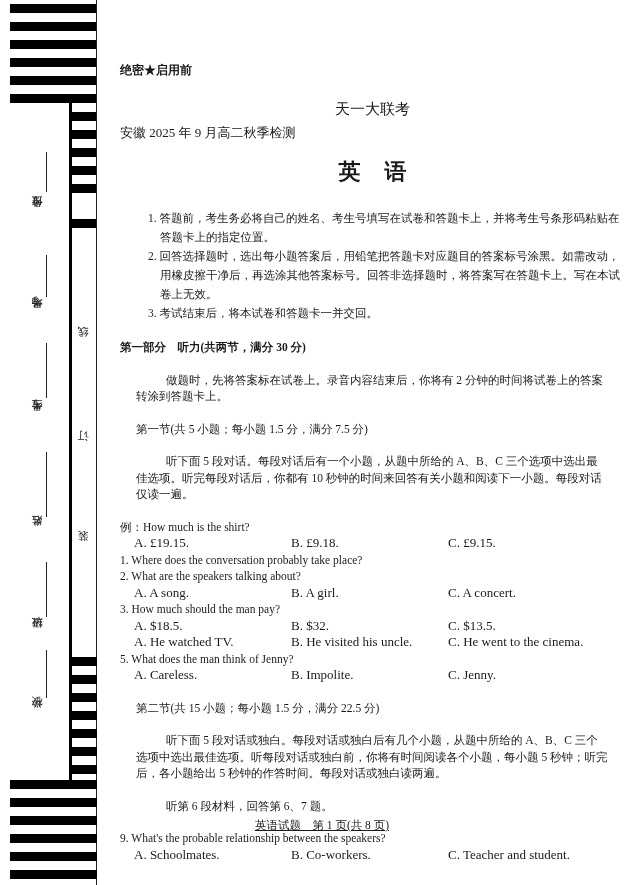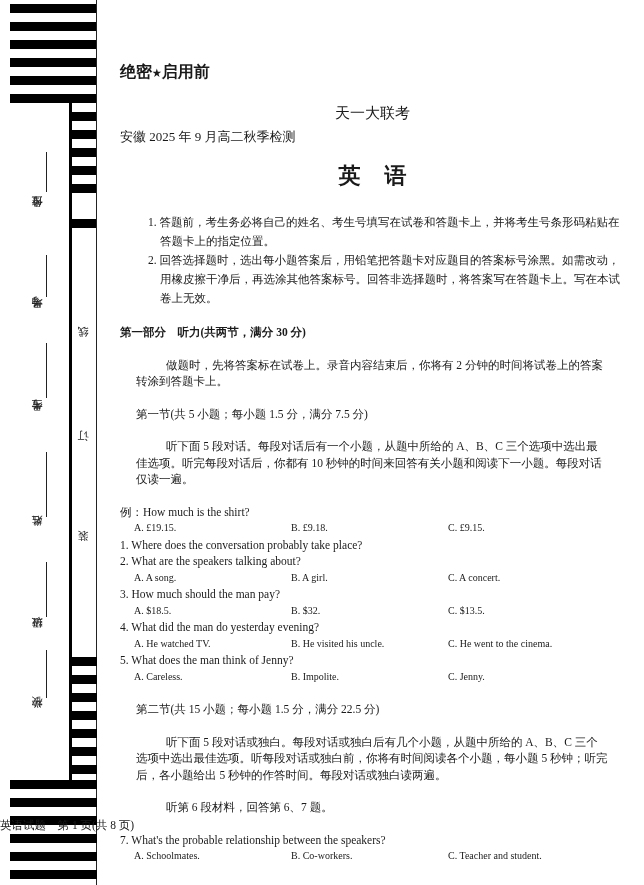--- a/index.html
+++ b/index.html
@@ -21,36 +21,36 @@
     color: #222; text-align: center;
   }
   .info-line { position: absolute; left: 46px; width: 1px; background: #222; }
   .bind-char {
     position: absolute; left: 78px; width: 14px;
     font-family: "DejaVu Sans", sans-serif; font-size: 11px; line-height: 12px;
     writing-mode: vertical-rl; transform: rotate(180deg); color: #222;
   }
   
   .content { position: absolute; left: 120px; top: 62px; width: 505px; }
-  .secret { font-family: Liberation Mono, monospace; font-size: 16px; font-weight: bold; margin: 0 0 20px 0; }
+  .secret { font-family: Liberation Serif, serif; font-size: 12px; font-weight: bold; margin: 0 0 20px 0; }
   .title1 { text-align: center; font-size: 15px; line-height: 20px; margin: 0; }
   .title2 { text-align: left; font-size: 13px; line-height: 20px; margin: 4px 0 0 0; }
   .subject { text-align: center; font-family: "DejaVu Sans", sans-serif; font-size: 22px; font-weight: bold; letter-spacing: 24px; margin: 14px 0 22px 24px; }
   .notice-head { font-family: "DejaVu Sans", sans-serif; font-weight: bold; font-size: 11.5px; margin: 0 0 4px 0; }
   .notice-item { font-size: 11.5px; line-height: 19px; padding-left: 40px; text-indent: -12px; margin: 0; }
   .notice-list { margin-bottom: 16px; }
   .p { font-size: 11.5px; line-height: 16.5px; margin: 16px; }
   .indent { text-indent: 2.6em; }
   .part-title { font-family: Liberation Serif, serif; font-weight: bold; font-size: 11.5px; line-height: 16.5px; margin: 0; }
-  .opts { display: flex; font-size: 10px; line-height: 16.5px; padding-left: 14px; }
+  .opts { display: flex; font-size: 13px; line-height: 16.5px; padding-left: 14px; }
   .opt { flex: 0 0 auto; }
   .opt.a { width: 157px; }
   .opt.b { width: 157px; }
   .q { font-size: 11.5px; line-height: 16.5px; margin: 0; padding-left: 0; }
-  .footer { position: absolute; left: 0; width: 644px; top: 818px; text-align: left; font-size: 11.5px; }
+  .footer { position: absolute; left: 0; width: 644px; top: 818px; text-align: center; font-size: 11.5px; text-decoration: underline; }
 </style>
 </head>
 <body>
 
 <div class="strip">
 
   <div class="bar-full" style="top:4px"></div>
   <div class="bar-full" style="top:22px"></div>
   <div class="bar-full" style="top:40px"></div>
   <div class="bar-full" style="top:58px"></div>
@@ -107,20 +107,21 @@
 
 <div class="content">
   <div class="secret">绝密★启用前</div>
   <div class="title1">天一大联考</div>
   <div class="title2">安徽 2025 年 9 月高二秋季检测</div>
   <div class="subject">英语</div>
 
   <div class="notice-list">
     <p class="notice-item">1. 答题前，考生务必将自己的姓名、考生号填写在试卷和答题卡上，并将考生号条形码粘贴在答题卡上的指定位置。</p>
     <p class="notice-item">2. 回答选择题时，选出每小题答案后，用铅笔把答题卡对应题目的答案标号涂黑。如需改动，用橡皮擦干净后，再选涂其他答案标号。回答非选择题时，将答案写在答题卡上。写在本试卷上无效。</p>
+    <p class="notice-item">3. 考试结束后，将本试卷和答题卡一并交回。</p>
   </div>
 
   <div>
     <p class="part-title">第一部分　听力(共两节，满分 30 分)</p>
     <p class="p indent">做题时，先将答案标在试卷上。录音内容结束后，你将有 2 分钟的时间将试卷上的答案转涂到答题卡上。</p>
 
     <p class="p">第一节(共 5 小题；每小题 1.5 分，满分 7.5 分)</p>
     <p class="p indent">听下面 5 段对话。每段对话后有一个小题，从题中所给的 A、B、C 三个选项中选出最佳选项。听完每段对话后，你都有 10 秒钟的时间来回答有关小题和阅读下一小题。每段对话仅读一遍。</p>
 
     <p class="q">例：How much is the shirt?</p>
@@ -139,39 +140,38 @@
       <span class="opt c">C. A concert.</span>
     </div>
 
     <p class="q">3. How much should the man pay?</p>
     <div class="opts">
       <span class="opt a">A.  $18.5.</span>
       <span class="opt b">B.  $32.</span>
       <span class="opt c">C.  $13.5.</span>
     </div>
 
-    <p class="q">4. What did the man do yesterday evening?</p>
     <div class="opts">
       <span class="opt a">A. He watched TV.</span>
       <span class="opt b">B. He visited his uncle.</span>
       <span class="opt c">C. He went to the cinema.</span>
     </div>
 
     <p class="q">5. What does the man think of Jenny?</p>
     <div class="opts">
       <span class="opt a">A. Careless.</span>
       <span class="opt b">B. Impolite.</span>
       <span class="opt c">C. Jenny.</span>
     </div>
 
     <p class="p">第二节(共 15 小题；每小题 1.5 分，满分 22.5 分)</p>
     <p class="p indent">听下面 5 段对话或独白。每段对话或独白后有几个小题，从题中所给的 A、B、C 三个选项中选出最佳选项。听每段对话或独白前，你将有时间阅读各个小题，每小题 5 秒钟；听完后，各小题给出 5 秒钟的作答时间。每段对话或独白读两遍。</p>
     <p class="p indent">听第 6 段材料，回答第 6、7 题。</p>
 
-    <p class="q">7. What's the probable relationship between the speakers?</p>
+    <p class="q">9. What's the probable relationship between the speakers?</p>
     <div class="opts">
       <span class="opt a">A. Schoolmates.</span>
       <span class="opt b">B. Co-workers.</span>
       <span class="opt c">C. Teacher and student.</span>
     </div>
   </div>
 </div>
 
 <div class="footer">英语试题　第 1 页(共 8 页)</div>
 

